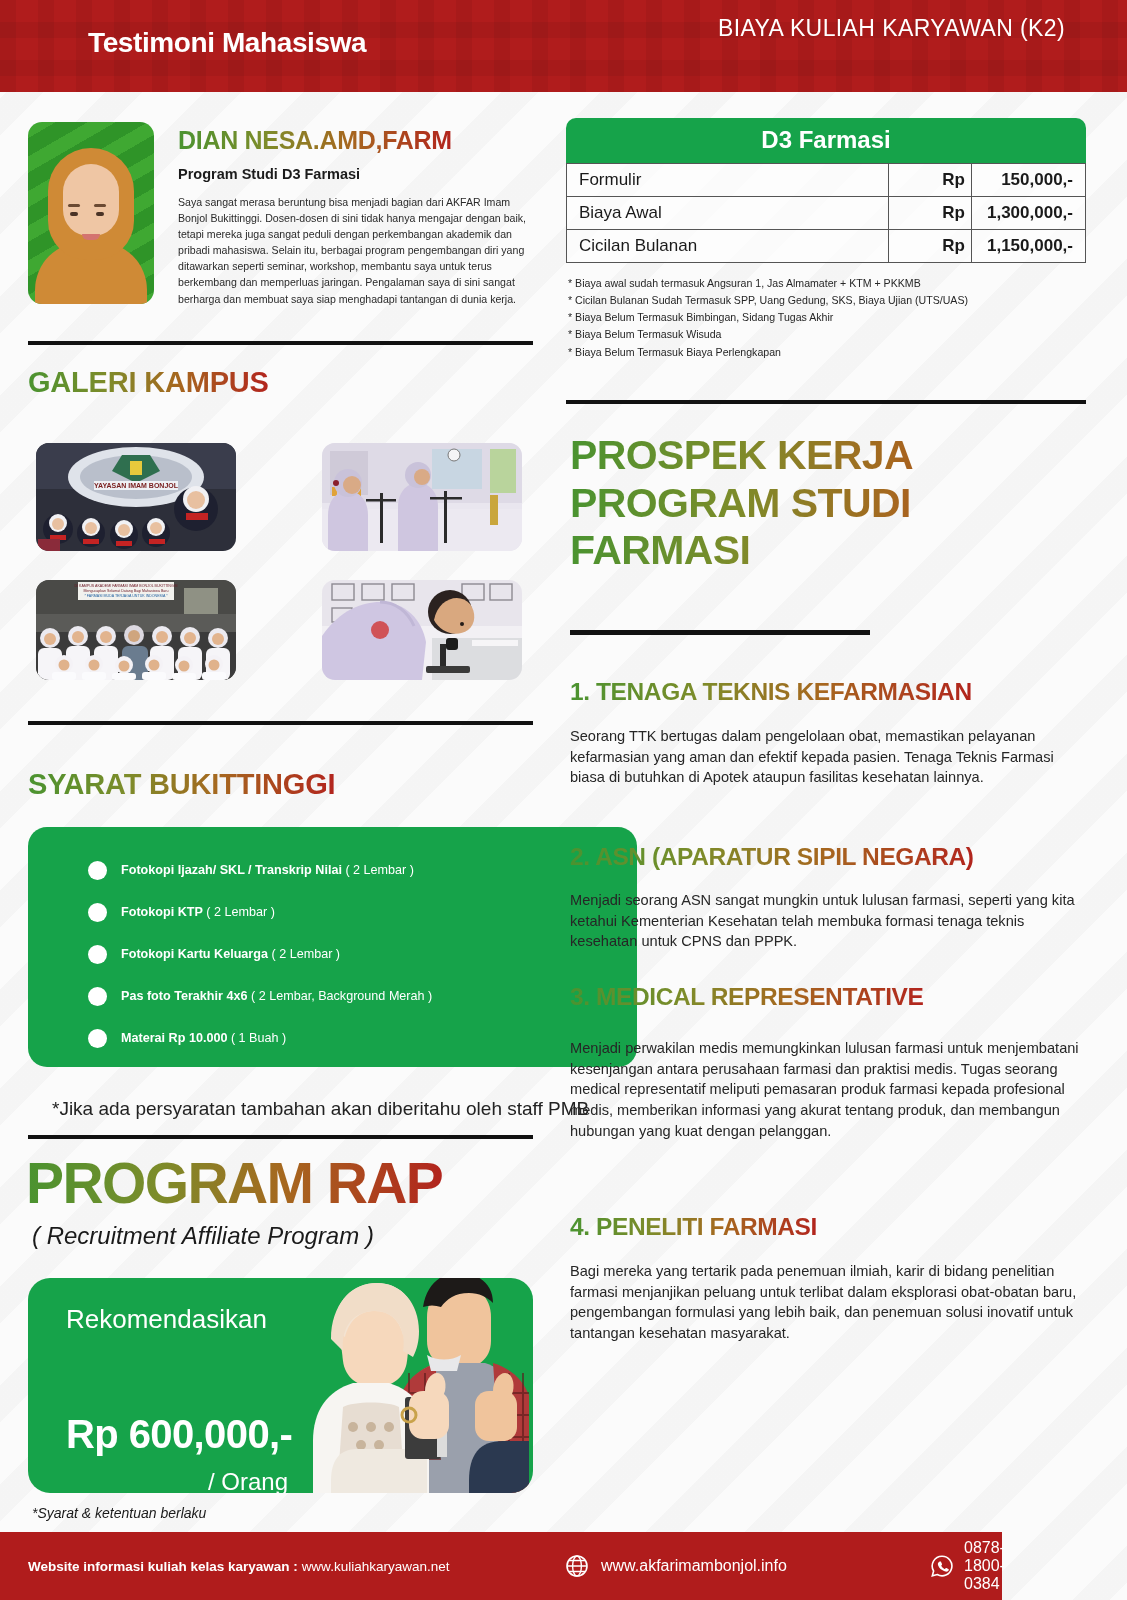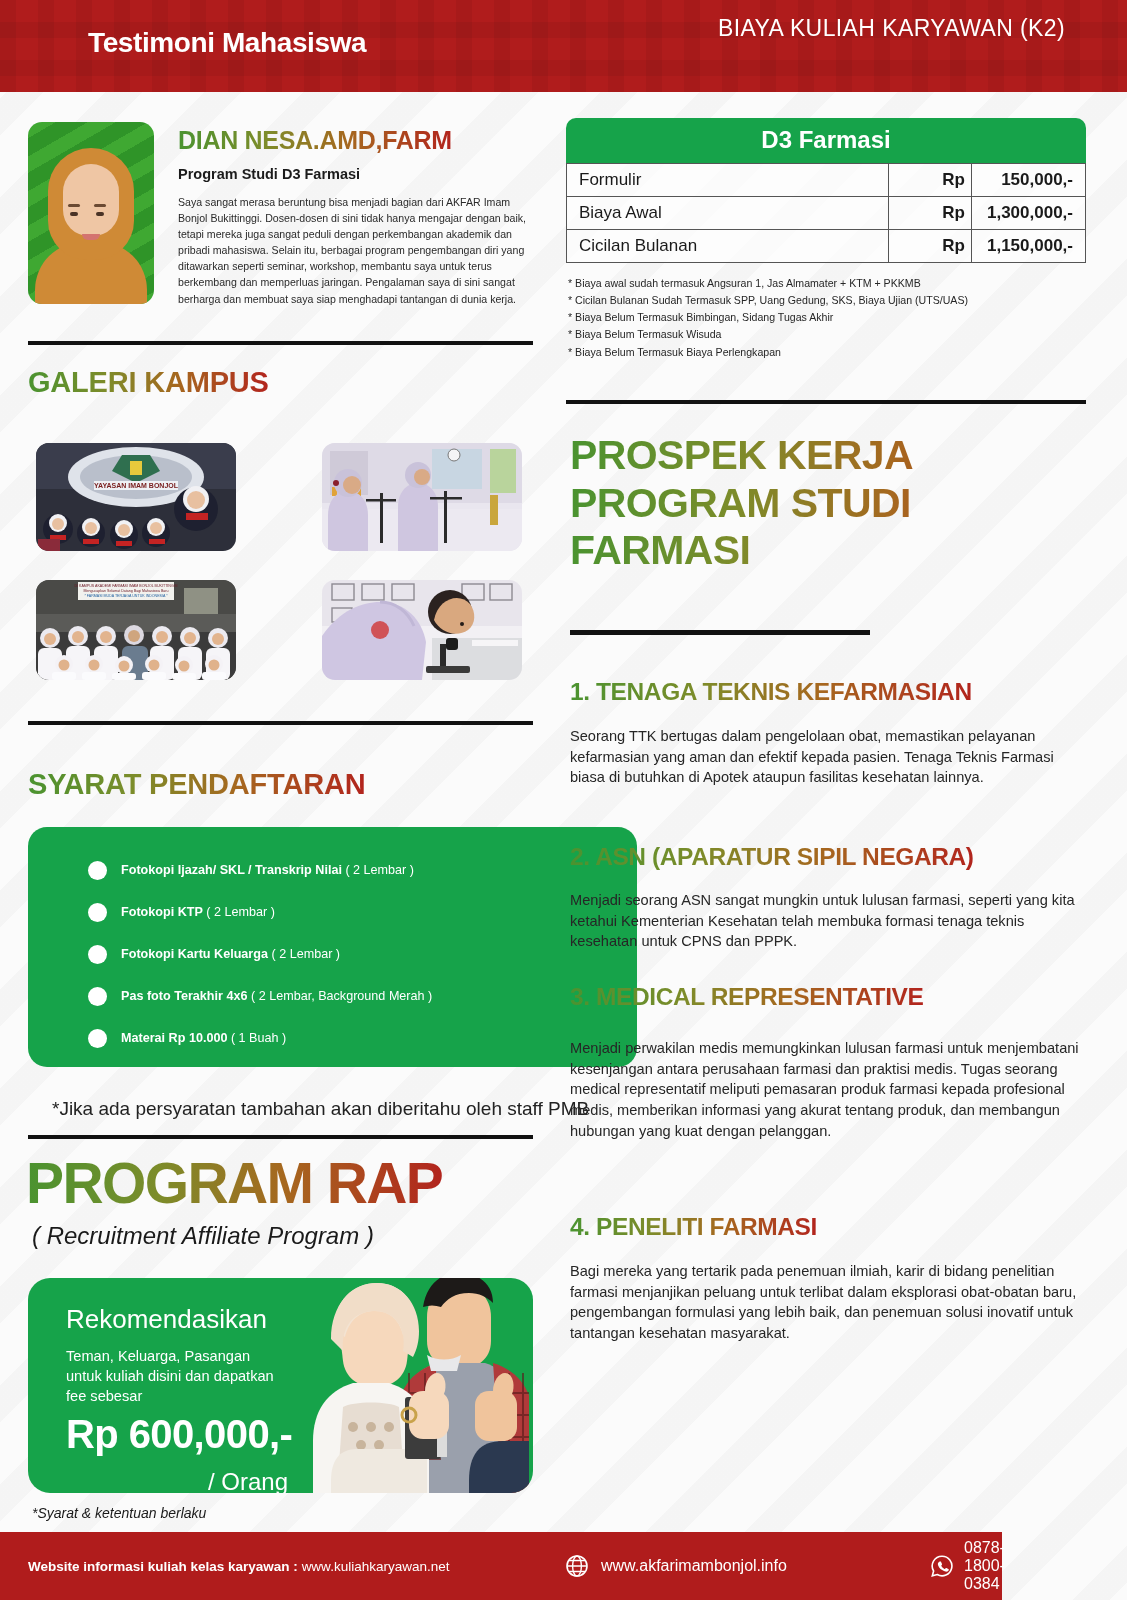--- a/index.html
+++ b/index.html
@@ -402,21 +402,21 @@
     <circle cx="58" cy="50" r="9" fill="#cf3434" opacity=".8"></circle>
     <rect x="118" y="64" width="6" height="26" fill="#2a2a2a"></rect>
     <rect x="104" y="86" width="44" height="7" rx="2" fill="#3a3a3a"></rect>
     <rect x="124" y="58" width="12" height="12" rx="3" fill="#1c1c1c"></rect>
     <rect x="150" y="60" width="46" height="6" fill="#f6f5f7"></rect>
   </svg>
 </div>
 
 <div class="rule" style="left:28px; top:721px; width:505px;"></div>
 
-<div class="syarat-title gradient-head">SYARAT PENDAFTARAN</div>
+<div class="syarat-title gradient-head">SYARAT BUKITTINGGI</div>
 <div class="syarat-card">
   <div id="req-list">
       <div class="req" style="top: 34px;">
         <span class="dot"></span>
         <span class="txt"><b>Fotokopi Ijazah/ SKL / Transkrip Nilai</b><span> ( 2 Lembar )</span></span>
       </div>
       <div class="req" style="top: 76px;">
         <span class="dot"></span>
         <span class="txt"><b>Fotokopi KTP</b><span> ( 2 Lembar )</span></span>
       </div>
@@ -435,25 +435,20 @@
     </div>
 </div>
 <div class="syarat-note">*Jika ada persyaratan tambahan akan diberitahu oleh staff PMB</div>
 
 <div class="rule" style="left:28px; top:1135px; width:505px;"></div>
 
 <div class="rap-title gradient-head">PROGRAM RAP</div>
 <div class="rap-sub">( Recruitment Affiliate Program )</div>
 <div class="rap-card">
   <div class="rap-h">Rekomendasikan</div>
-  <div class="rap-p" id="rap-text">
-      <div>Teman, Keluarga, Pasangan</div>
-      <div>untuk kuliah disini dan dapatkan</div>
-      <div>fee sebesar</div>
-    </div>
   <div class="rap-price">Rp 600,000,-</div>
   <div class="rap-per">/ Orang</div>
   <svg class="ppl" viewBox="0 0 220 250" preserveAspectRatio="xMidYMax meet">
 
     <g>
       <path d="M118 74c0-20 14-32 32-32s32 12 32 32v24c0 18-14 28-32 28s-32-10-32-28z" fill="#f0c49c"></path>
       <path d="M114 64c4-26 22-36 40-34 20 2 30 14 30 30-6-6-14-10-24-10-14 0-22 6-28 14-6-2-12-2-18 0z" fill="#1d1a18"></path>
       <path d="M128 120c-24 8-38 26-38 54v76h124v-76c0-28-14-46-38-54z" fill="#9aa0ac"></path>
       <path d="M128 120c-26 8-40 28-40 56v74h30l4-74z" fill="#b03a3a"></path>
       <path d="M184 120c26 8 40 28 40 56v74h-32l-4-74z" fill="#b03a3a"></path>

